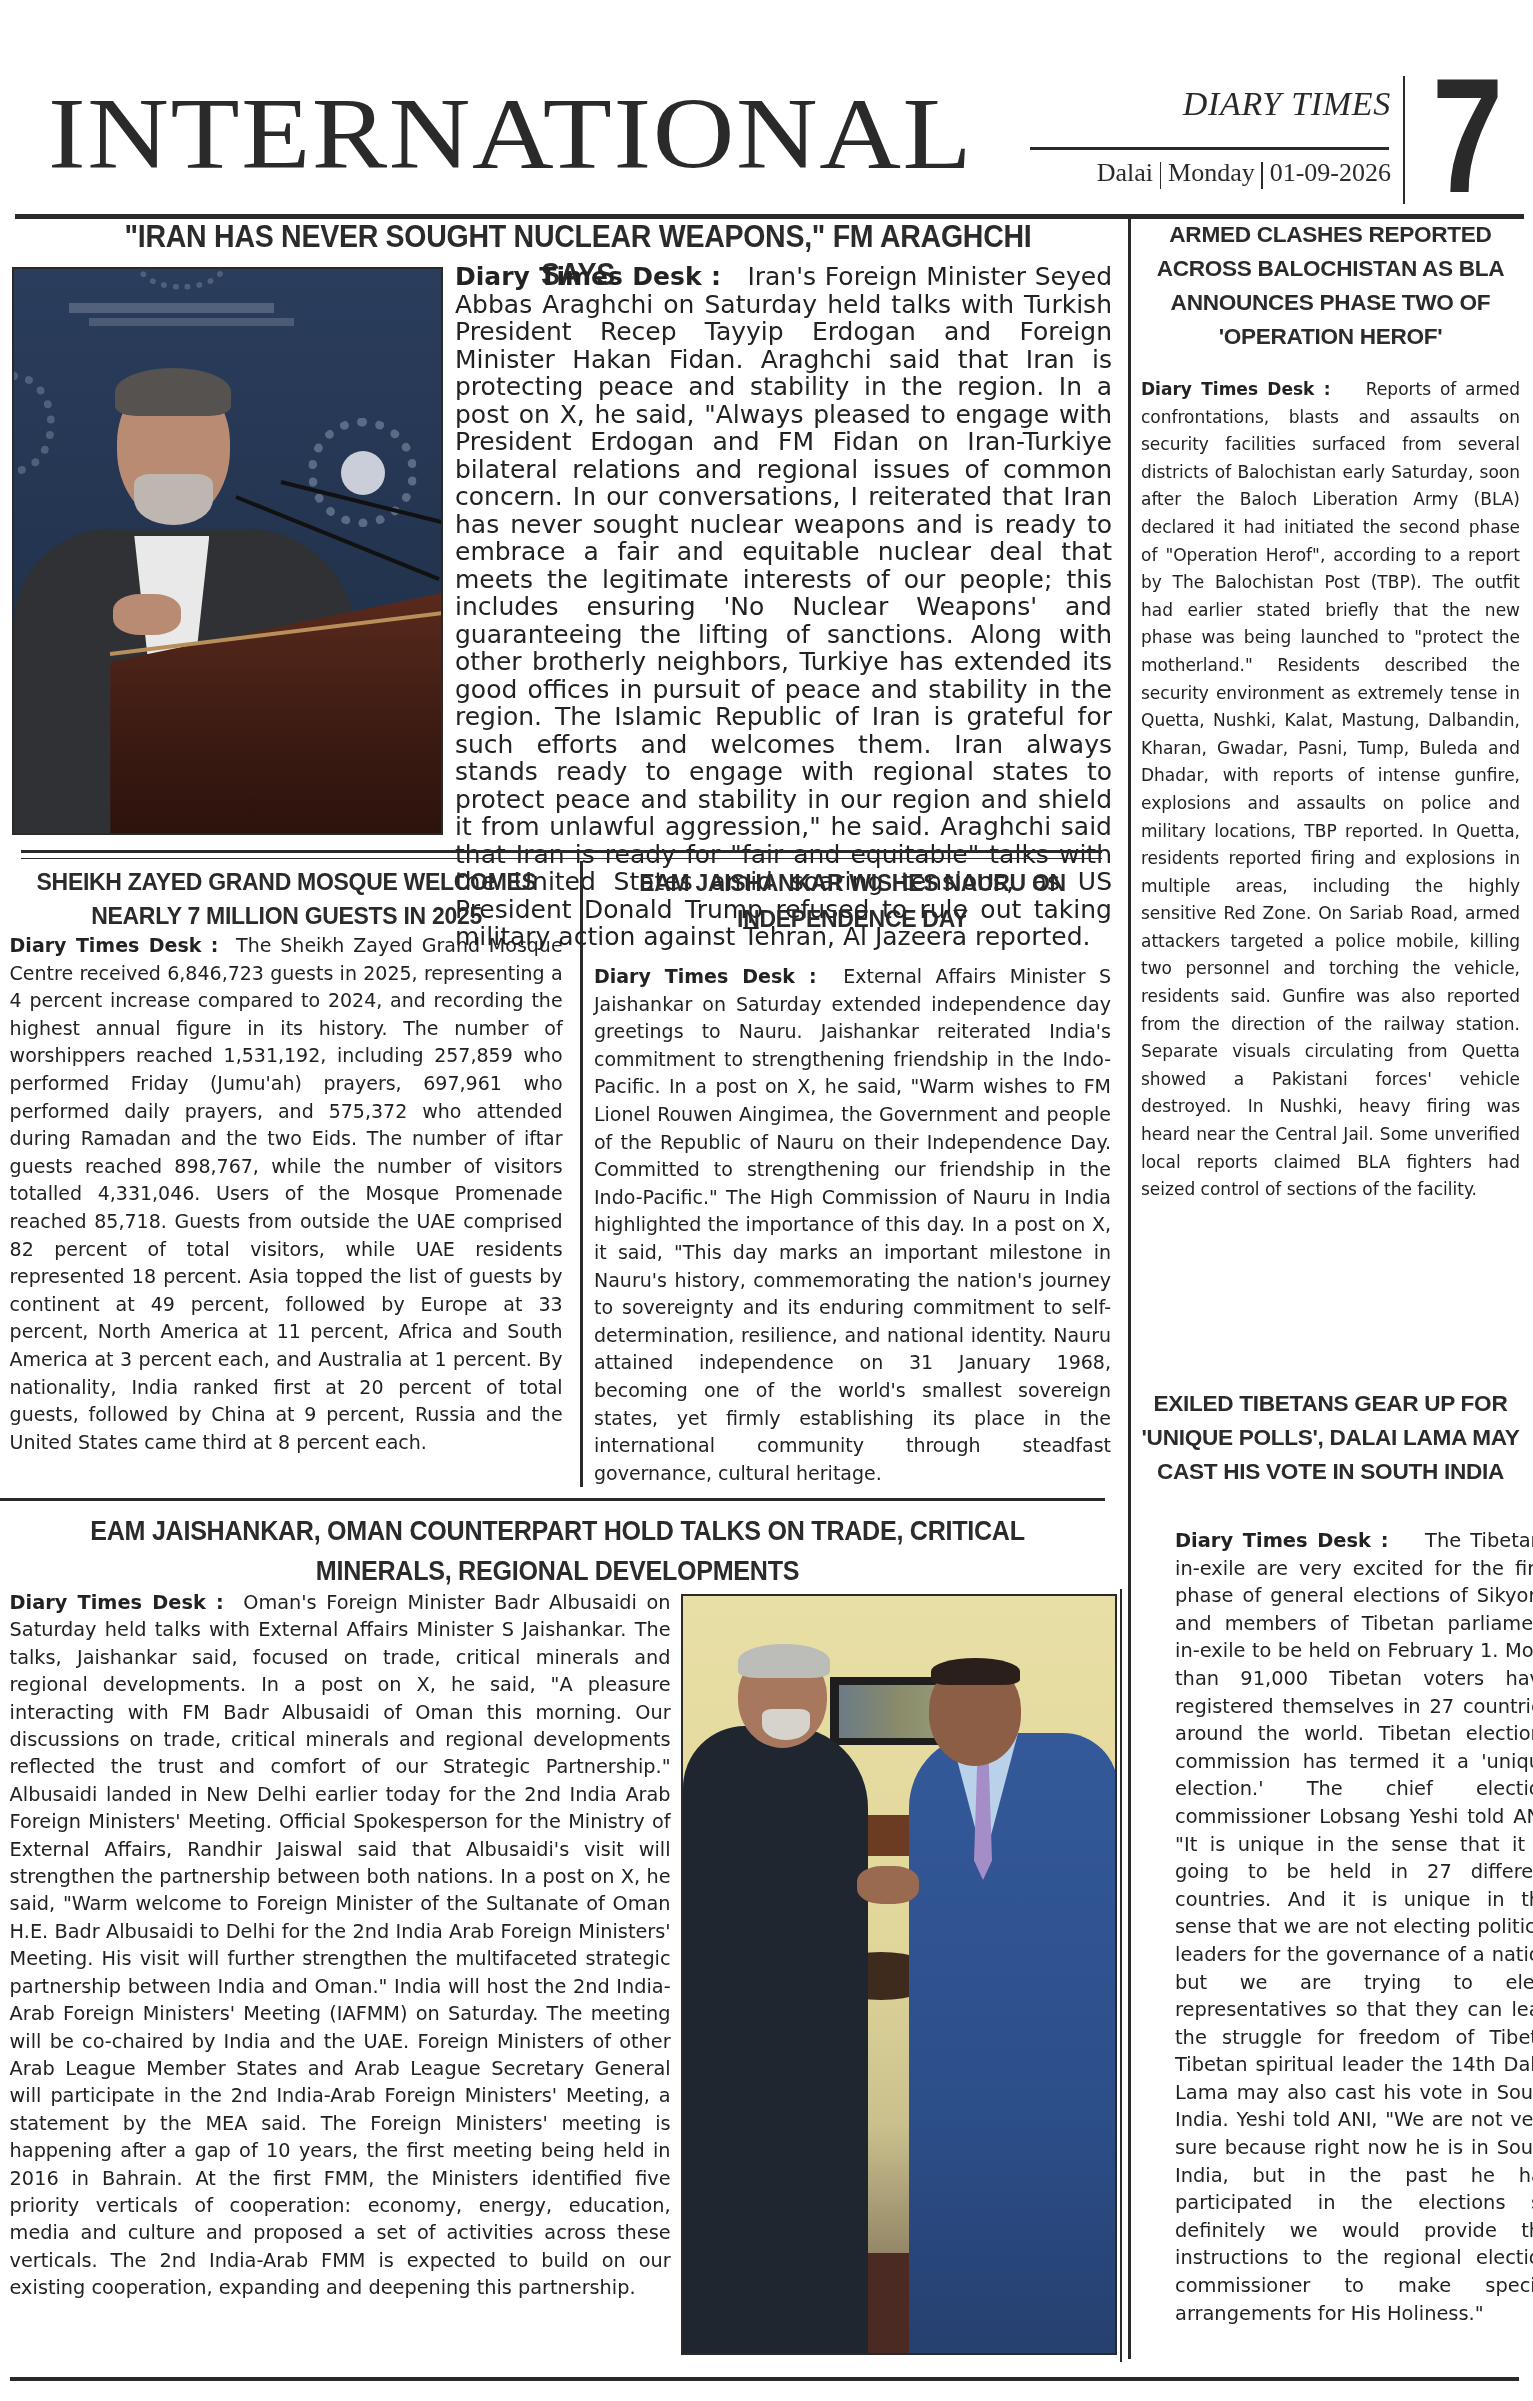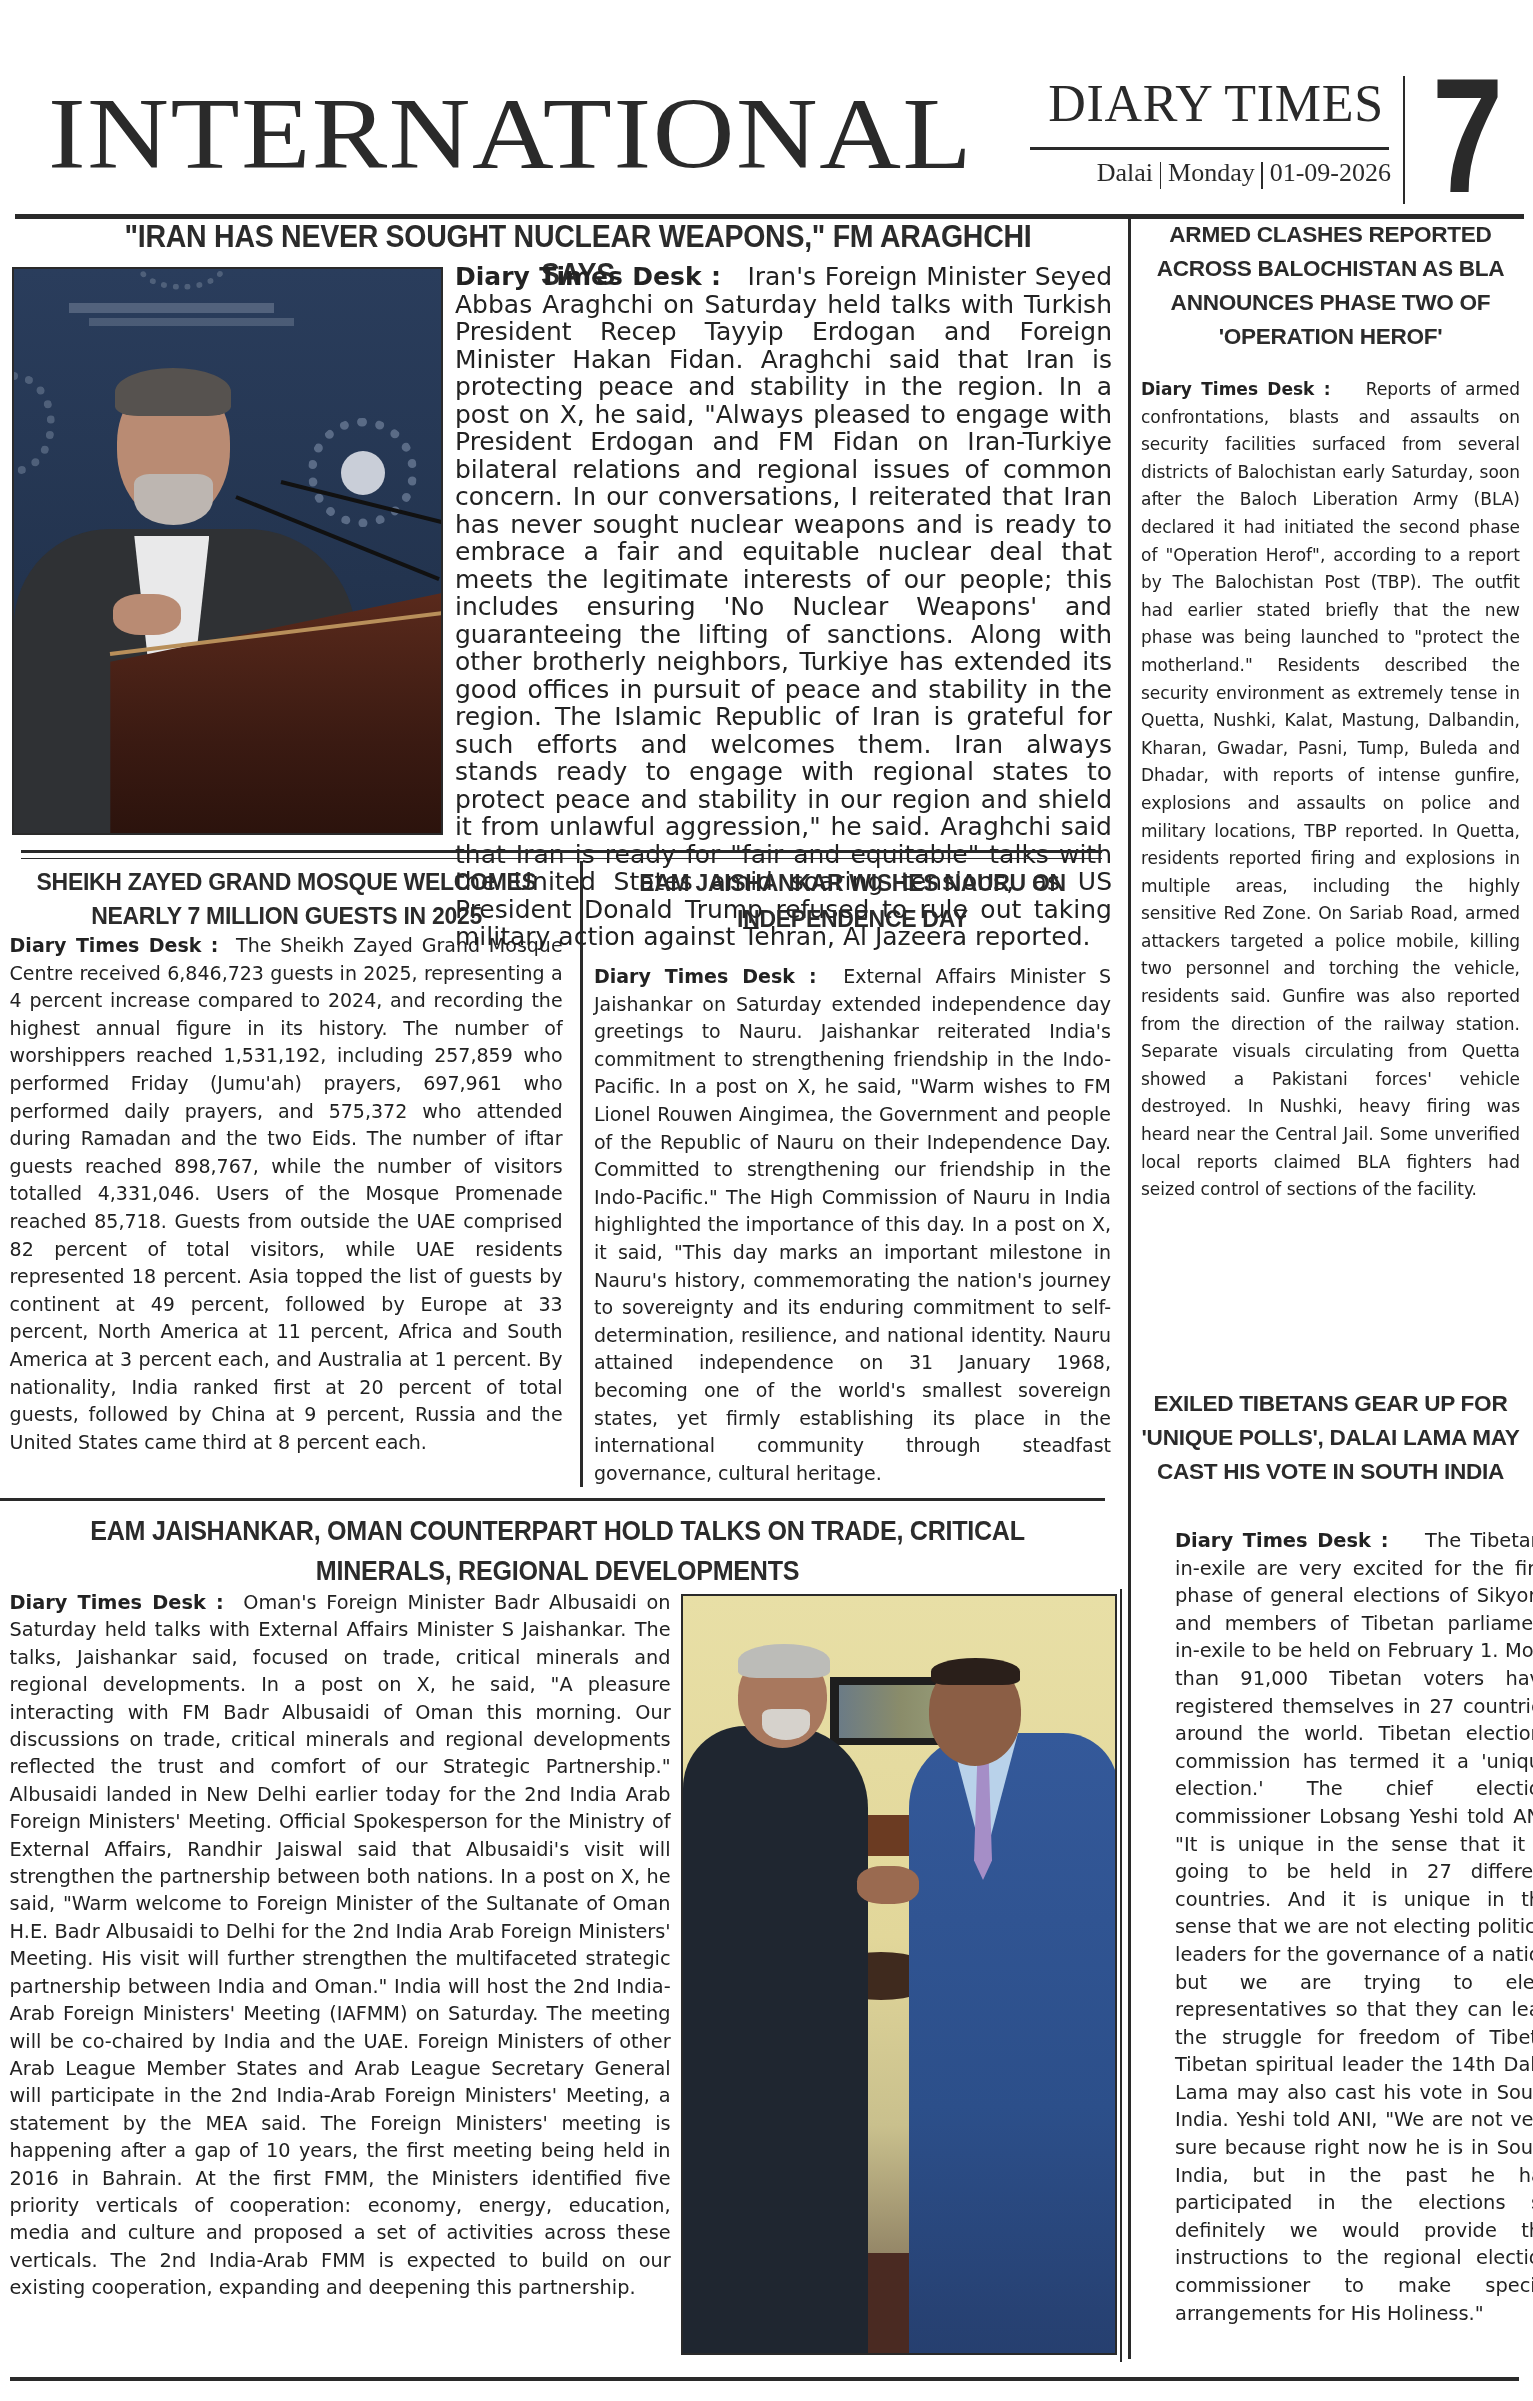--- a/index.html
+++ b/index.html
@@ -8,23 +8,24 @@
 
   
   .masthead { position: absolute; left: 0; top: 12px; width: 1533px; height: 205px; }
   .section-title {
     position: absolute; left: 48px; top: 74px;
     font-family: "Liberation Serif", serif; font-size: 101px; line-height: 96px;
     letter-spacing: 1.4px; color: #2a2a2a; transform: scaleX(1.12); transform-origin: left top;
     font-weight: 400;
   }
   .paper-name {
-    position: absolute; left: 1041px; top: 66px; width: 350px; text-align: center;
-    font-family: "Liberation Serif", serif; font-size: 52px; line-height: 51px; color: #2a2a2a;
+    position: absolute; left: 1041px; top: 66px; width: 350px; text-align: right;
+    font-family: "Liberation Serif", serif; font-size: 34px; line-height: 51px; color: #2a2a2a;
     letter-spacing: 0.7px;
+    font-style: italic;
   }
   .paper-rule { position: absolute; left: 1030px; top: 135px; width: 359px; height: 3.4px; background: #2a2a2a; }
   .dateline {
     position: absolute; left: 1011px; top: 146px; width: 380px; text-align: right;
     font-family: "Liberation Serif", serif; font-size: 26px; line-height: 30px; color: #2a2a2a;
     white-space: nowrap;
   }
   .dateline .sep { display: inline-block; width: 1.4px; height: 27px; background: #2a2a2a; vertical-align: middle; margin: 0 6.8px; }
   .vert-rule { position: absolute; left: 1403px; top: 64px; width: 2.1px; height: 128px; background: #2a2a2a; }
   .page-number {

